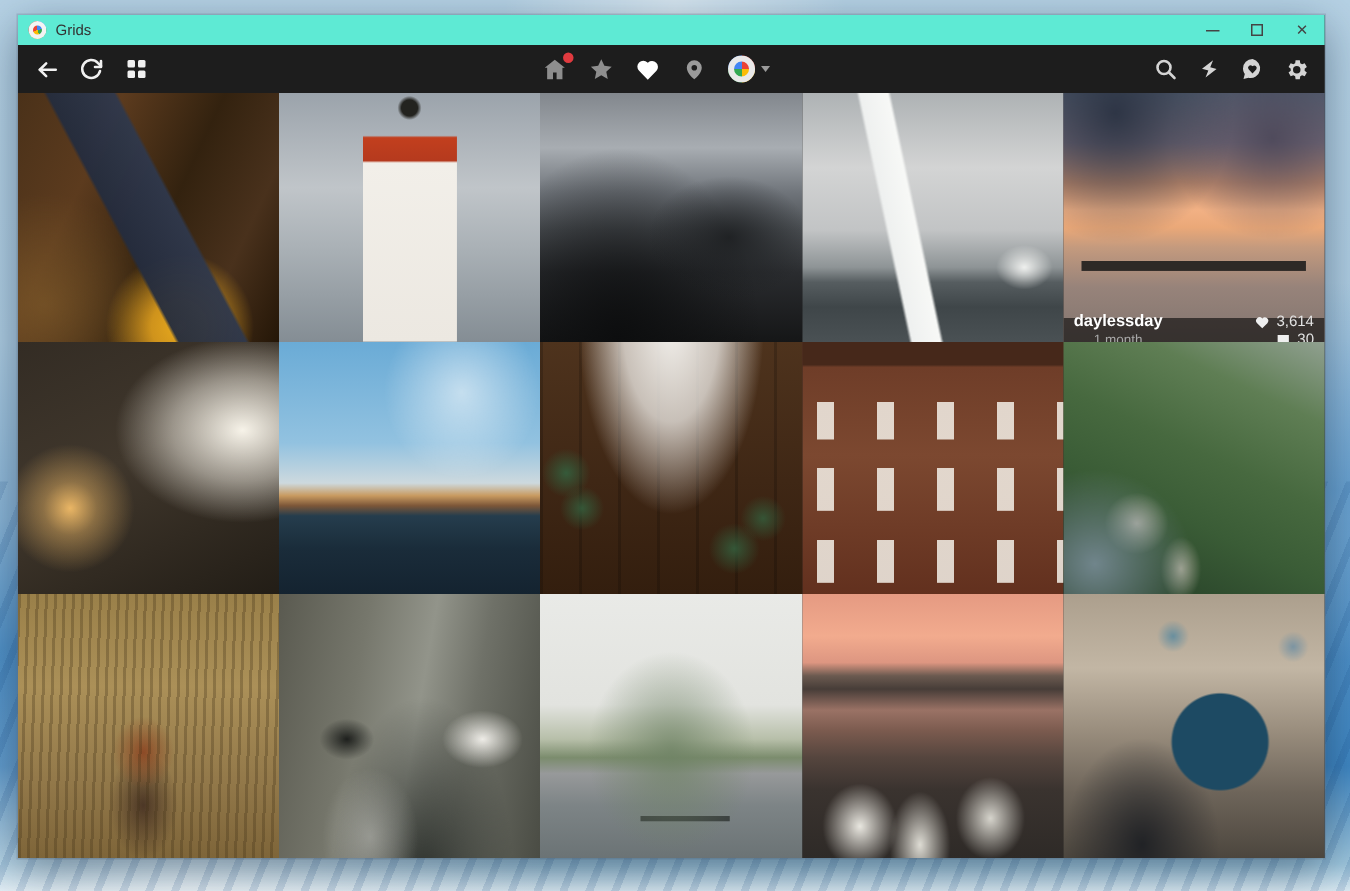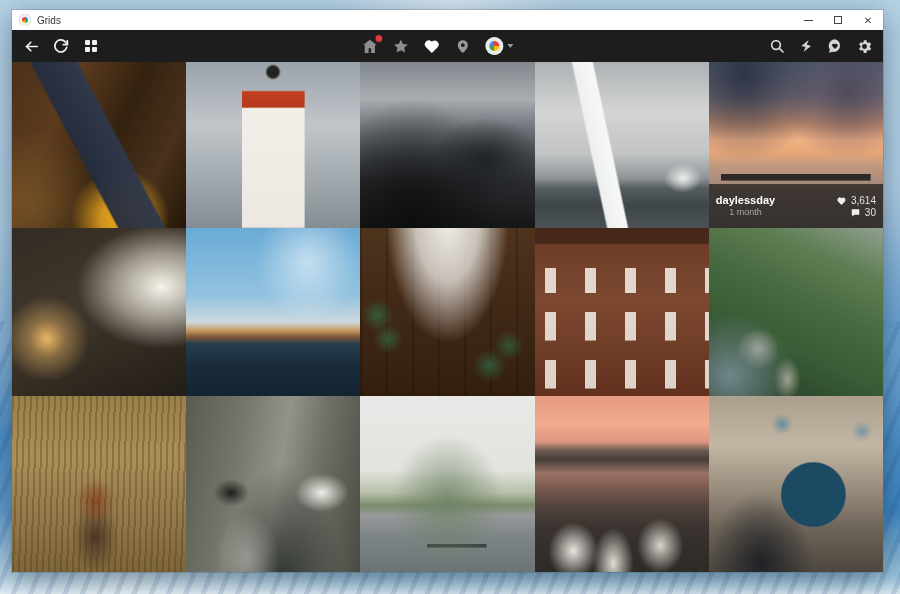--- a/index.html
+++ b/index.html
@@ -18,21 +18,21 @@
     background:repeating-linear-gradient(112deg, rgba(20,70,130,.5) 0 5px, rgba(255,255,255,0) 5px 16px);
   }
 
   .window {
     position:absolute; left:12px; top:10px; width:871px; height:562px;
     background:#1d1d1d; box-shadow:0 8px 28px rgba(10,30,50,.45), 0 0 0 1px rgba(120,140,160,.35);
     display:flex; flex-direction:column;
   }
 
   
-  .titlebar { height:20px; background:#ffffff; display:flex; align-items:center; padding-left:7px; flex:0 0 auto; }
+  .titlebar { height:20px; background:#5eead4; display:flex; align-items:center; padding-left:7px; flex:0 0 auto; }
   .app-icon { width:12px; height:12px; border-radius:50%; margin-right:6px; flex:0 0 auto;
     background:conic-gradient(#4285f4 0 22%, #34a853 22% 45%, #fbbc05 45% 68%, #ea4335 68% 100%);
     box-shadow:inset 0 0 0 3px #f3f3f3;
   }
   .window-title { font-size:10px; color:#333; }
   .win-controls { margin-left:auto; display:flex; height:100%; }
   .win-btn { width:30px; height:100%; display:flex; align-items:center; justify-content:center;
     color:#444; font-size:10px; cursor:default; }
   .win-btn .bar { width:9px; height:1px; background:#444; display:block; }
   .win-btn .box { width:8px; height:8px; border:1px solid #444; display:block; }
@@ -54,21 +54,21 @@
   .avatar { width:18px; height:18px; border-radius:50%;
     background:conic-gradient(#ea4335 0 25%, #fbbc05 25% 50%, #34a853 50% 75%, #4285f4 75% 100%);
     box-shadow:inset 0 0 0 4px #e9e9e9; }
   .caret { width:0; height:0; border-left:3.5px solid transparent; border-right:3.5px solid transparent;
     border-top:4px solid #9a9a9a; }
 
   
   .photo-grid { display:grid; grid-template-columns:repeat(5, 1fr);
     grid-template-rows:166px 168px 176px; flex:1 1 auto; }
   .tile { position:relative; overflow:hidden; cursor:pointer; }
-  .tile-overlay { position:absolute; left:0; right:0; bottom:0; height:44px;
+  .tile-overlay { position:absolute; left:0; right:0; bottom:0; height:16px;
     background:rgba(8,8,8,.62); display:flex; justify-content:space-between;
     padding:3px 7px 3px 7px; }
   .ov-left { display:flex; flex-direction:column; justify-content:center; }
   .ov-user { color:#fff; font-size:11px; font-weight:bold; line-height:13px; }
   .ov-age { color:#a9a9a9; font-size:9px; line-height:11px;text-align:center; }
   .ov-right { display:flex; flex-direction:column; align-items:flex-end; justify-content:center; gap:1px; }
   .ov-stat { display:flex; align-items:flex-end; gap:4px; color:#e3e3e3; font-size:10px; line-height:11px; }
   .ov-stat svg { display:block; }
 </style>
 </head>

